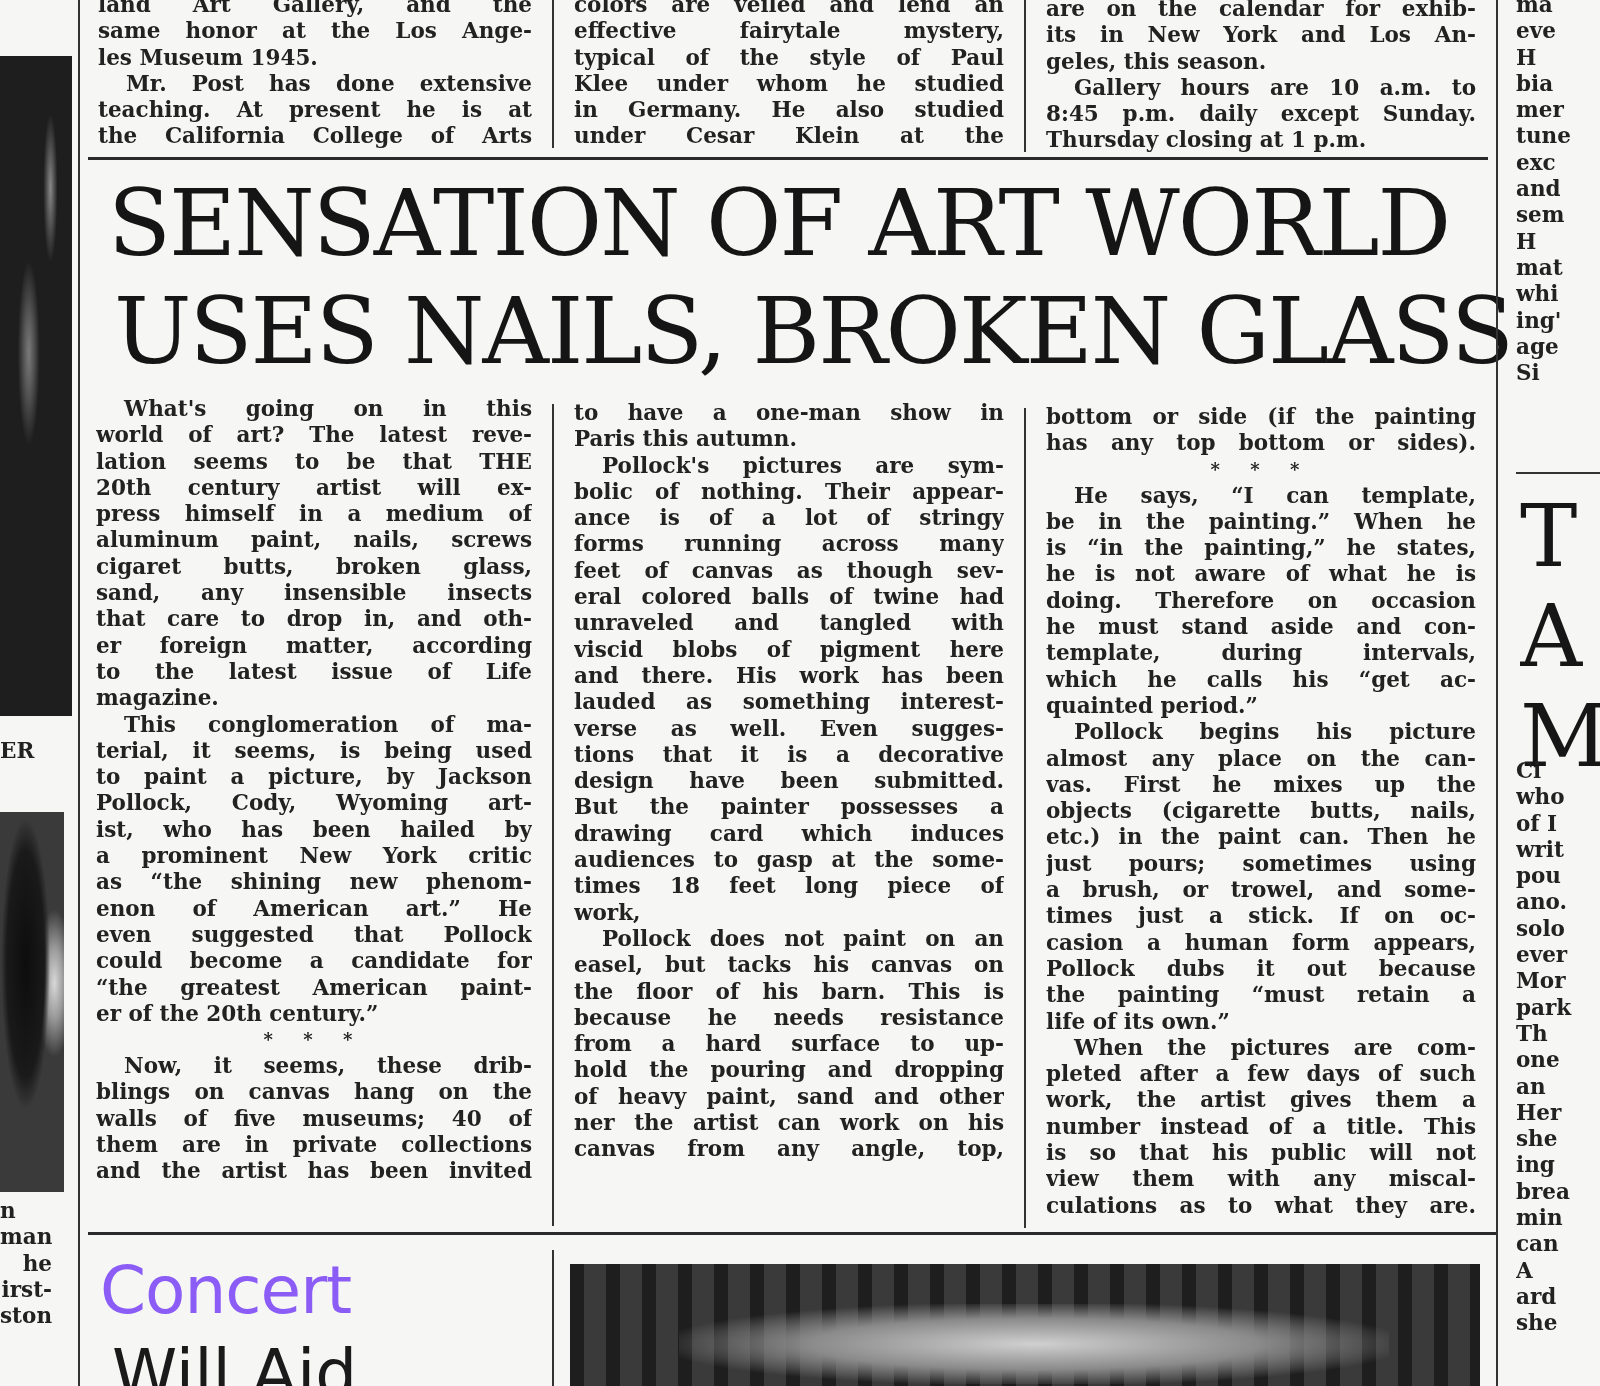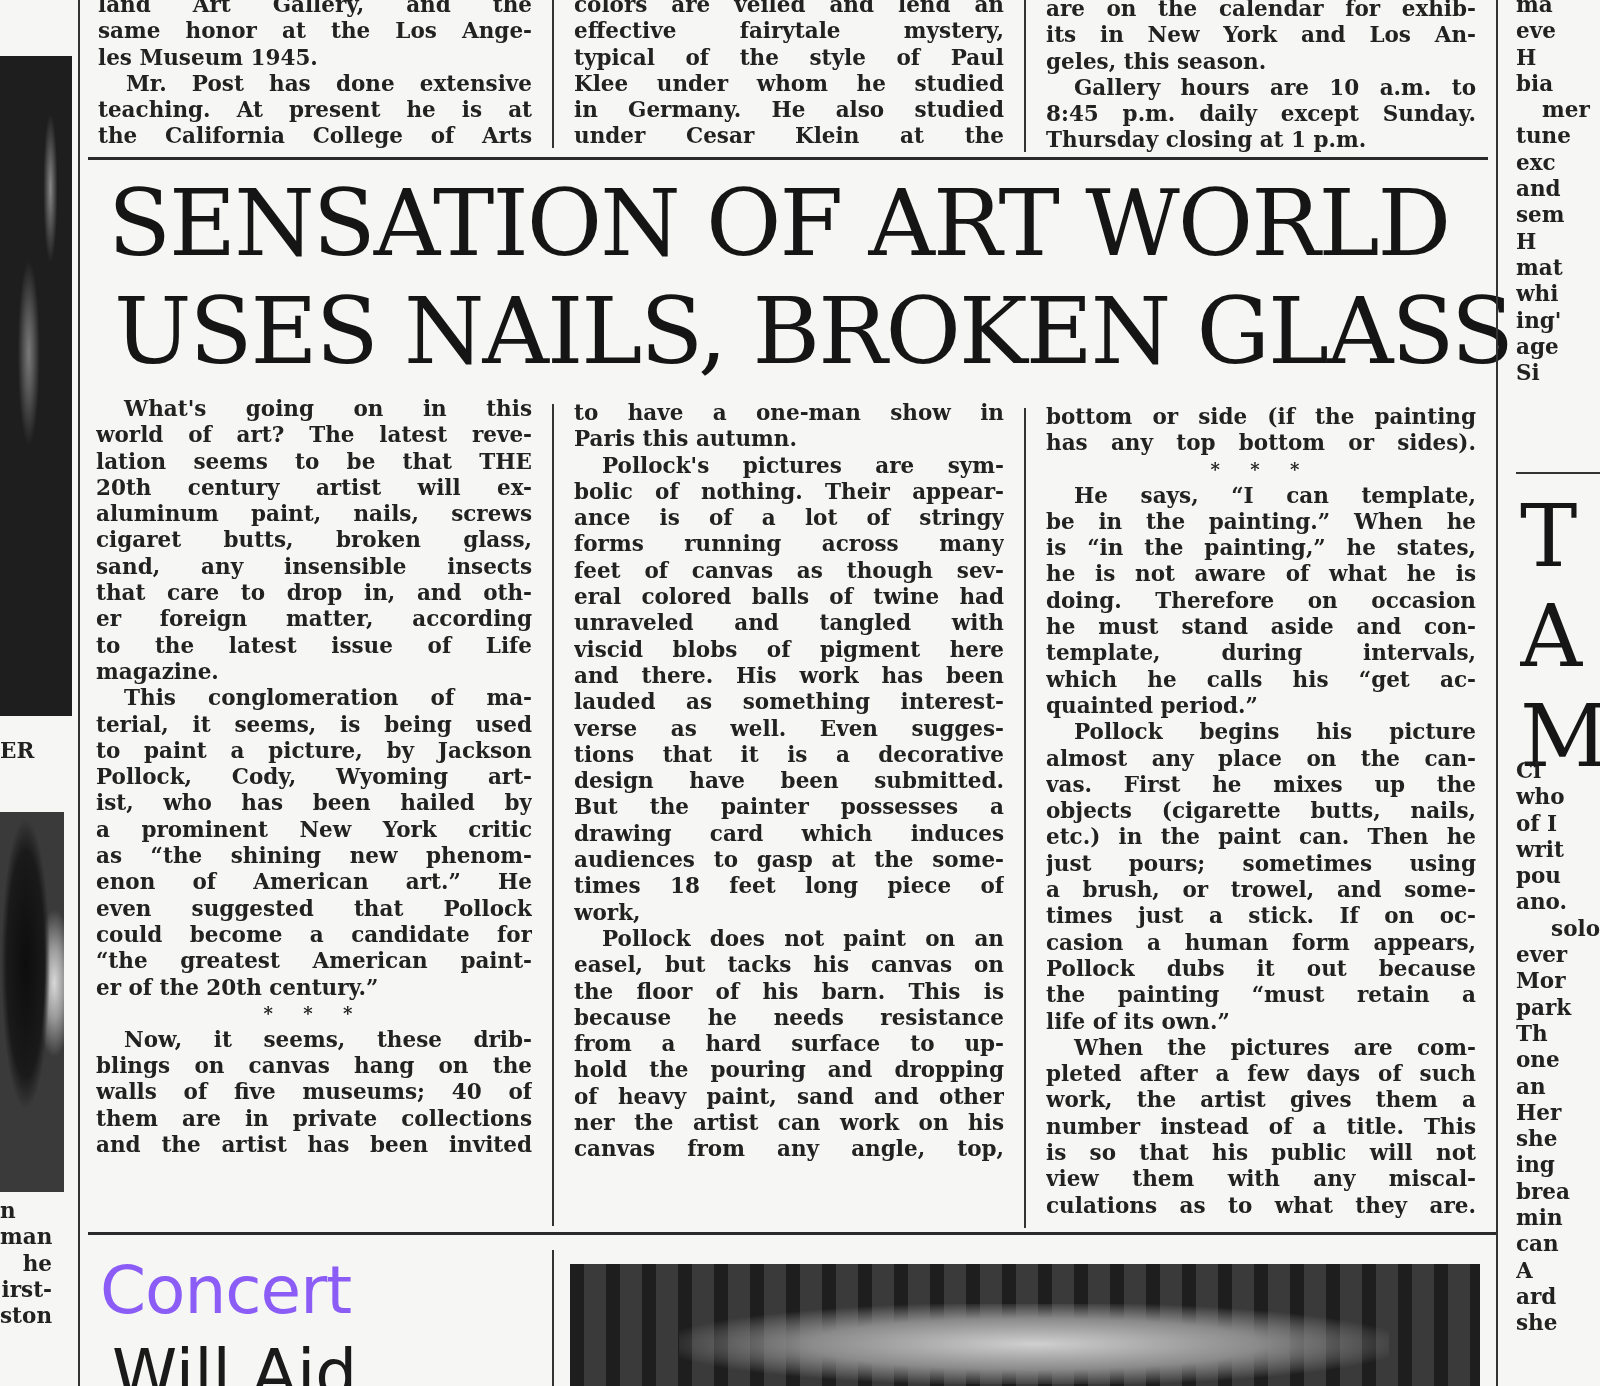--- a/index.html
+++ b/index.html
@@ -75,20 +75,21 @@
 <div class="hrule" style="left:88px;top:157px;width:1400px;"></div>
 
 <div class="headline" style="top:176px;">SENSATION OF ART WORLD</div>
 <div class="headline" style="top:284px;left:114px;">USES NAILS, BROKEN GLASS</div>
 
 <div class="col" style="left:96px;top:396px;width:436px;" id="acol1">
     <span class="line ind">What's going on in this</span>
     <span class="line">world of art? The latest reve-</span>
     <span class="line">lation seems to be that THE</span>
     <span class="line">20th century artist will ex-</span>
+    <span class="line">press himself in a medium of</span>
     <span class="line">aluminum paint, nails, screws</span>
     <span class="line">cigaret butts, broken glass,</span>
     <span class="line">sand, any insensible insects</span>
     <span class="line">that care to drop in, and oth-</span>
     <span class="line">er foreign matter, according</span>
     <span class="line">to the latest issue of Life</span>
     <span class="line last">magazine.</span>
     <span class="line ind">This conglomeration of ma-</span>
     <span class="line">terial, it seems, is being used</span>
     <span class="line">to paint a picture, by Jackson</span>
@@ -176,21 +177,21 @@
   </div>
 
 <div class="hrule" style="left:88px;top:1232px;width:1410px;"></div>
 
 <div class="vrule" style="left:1496px;top:0;height:1386px;"></div>
 <div class="abs" style="left:1516px;top:-8px;width:84px;overflow:hidden;" id="redgeTop">
     <div class="edge" style="position: relative;">ma</div>
     <div class="edge" style="position: relative;">eve</div>
     <div class="edge" style="position: relative;">H</div>
     <div class="edge" style="position: relative;">bia</div>
-    <div class="edge" style="position: relative; margin-left: 26px;">mer</div>
+    <div class="edge" style="position: relative;">mer</div>
     <div class="edge" style="position: relative;">tune</div>
     <div class="edge" style="position: relative;">exc</div>
     <div class="edge" style="position: relative;">and</div>
     <div class="edge" style="position: relative;">sem</div>
     <div class="edge" style="position: relative;">H</div>
     <div class="edge" style="position: relative;">mat</div>
     <div class="edge" style="position: relative;">whi</div>
     <div class="edge" style="position: relative;">ing'</div>
     <div class="edge" style="position: relative;">age</div>
     <div class="edge" style="position: relative;">Si</div>
@@ -201,21 +202,21 @@
     <div class="bigedge" style="position: relative;">A</div>
     <div class="bigedge" style="position: relative;">M</div>
   </div>
 <div class="abs" style="left:1516px;top:758px;width:84px;overflow:hidden;" id="redgeBot">
     <div class="edge" style="position: relative;">Ci</div>
     <div class="edge" style="position: relative;">who</div>
     <div class="edge" style="position: relative;">of I</div>
     <div class="edge" style="position: relative;">writ</div>
     <div class="edge" style="position: relative;">pou</div>
     <div class="edge" style="position: relative;">ano.</div>
-    <div class="edge" style="position: relative; text-align: right;">solo</div>
+    <div class="edge" style="position: relative;">solo</div>
     <div class="edge" style="position: relative;">ever</div>
     <div class="edge" style="position: relative;">Mor</div>
     <div class="edge" style="position: relative;">park</div>
     <div class="edge" style="position: relative;">Th</div>
     <div class="edge" style="position: relative;">one</div>
     <div class="edge" style="position: relative;">an</div>
     <div class="edge" style="position: relative;">Her</div>
     <div class="edge" style="position: relative;">she</div>
     <div class="edge" style="position: relative;">ing</div>
     <div class="edge" style="position: relative;">brea</div>

